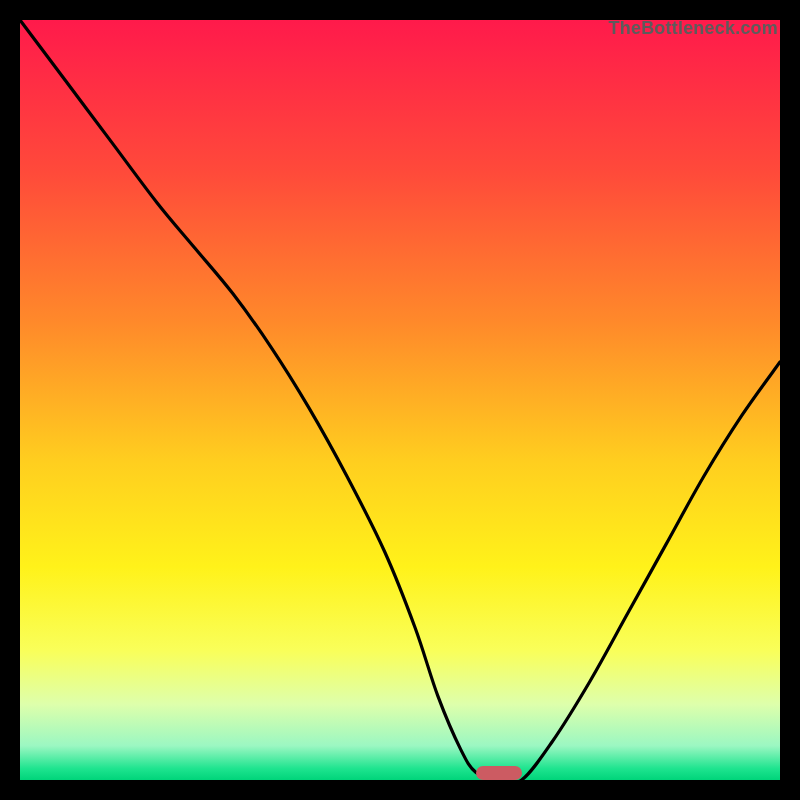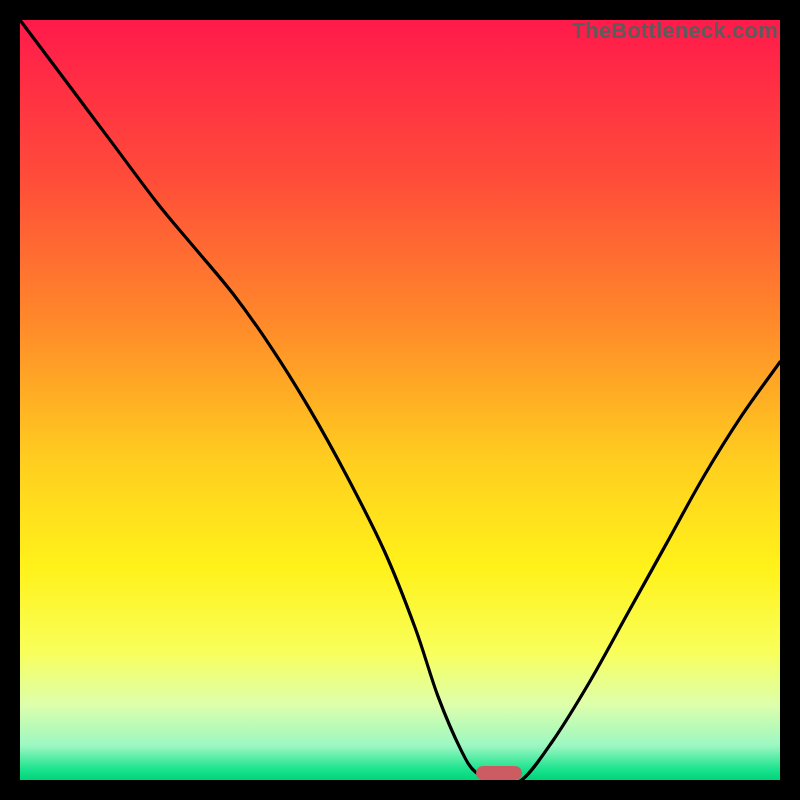--- a/index.html
+++ b/index.html
@@ -32,21 +32,21 @@
     top: 0;
     width: 760px;
     height: 760px;
     pointer-events: none;
   }
   .watermark {
     position: absolute;
     top: -2px;
     right: 2px;
     color: #5c5c5c;
-    font-size: 22px;
+    font-size: 18px;
     font-weight: 600;
     letter-spacing: 0.2px;
   }
   .marker {
     position: absolute;
     height: 14px;
     border-radius: 7px;
     background: #cc5b62;
   }
 </style>

